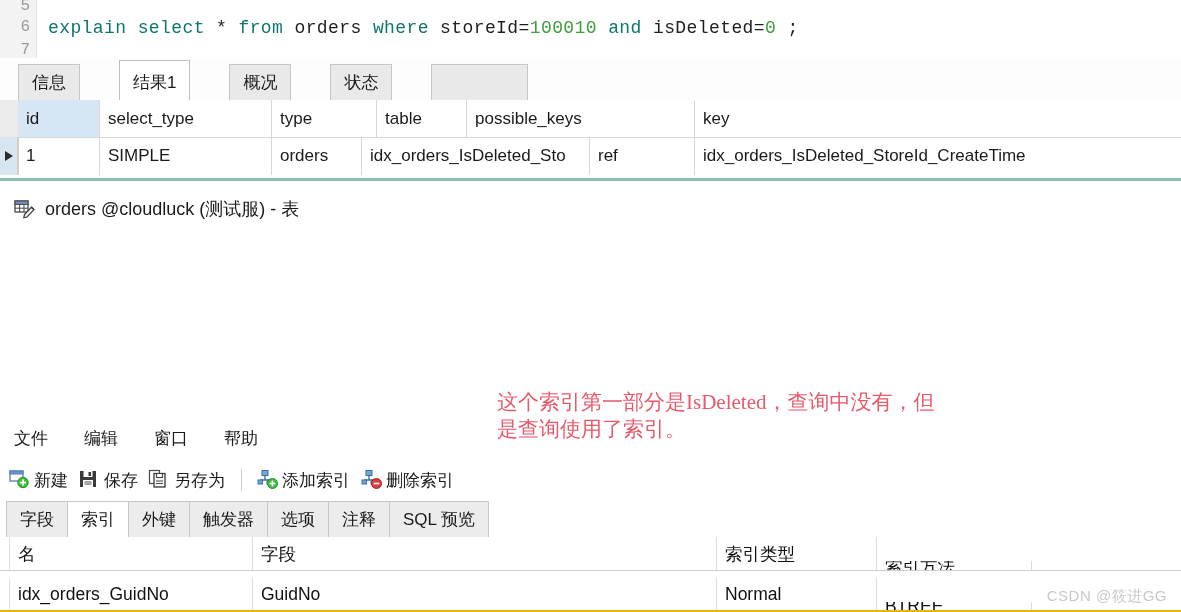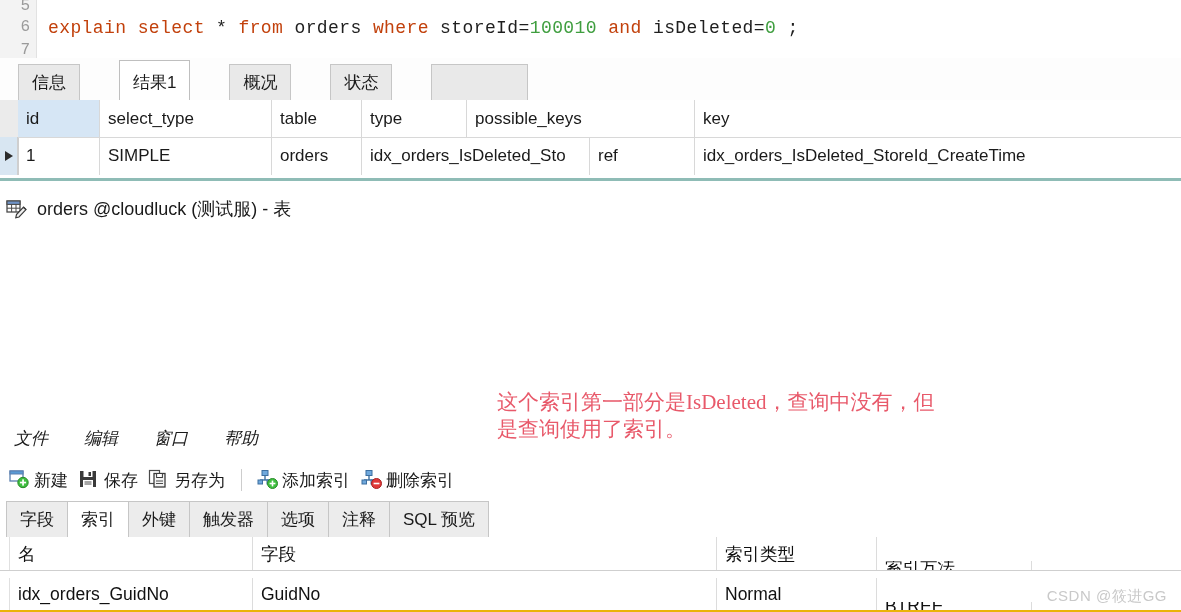--- a/index.html
+++ b/index.html
@@ -39,21 +39,21 @@
     color: #9a9a9a;
   }
   .code-line {
     position: absolute;
     left: 48px;
     font-family: "Liberation Mono", "DejaVu Sans Mono", monospace;
     font-size: 18px;
     white-space: pre;
     letter-spacing: 0.4px;
   }
-  .kw { color: #c2410c; }
+  .kw { color: #0f766e; }
   .id { color: #1f1f1f; }
   .num { color: #3f9e3f; }
   .punct { color: #1f1f1f; }
 
   
   #result-tabs {
     position: absolute;
     left: 0; top: 58px;
     width: 1181px; height: 42px;
     background: #fdfdfd;
@@ -160,21 +160,21 @@
     left: 0; top: 181px;
     width: 1181px; height: 431px;
     background: #ffffff;
   }
   #designer-titlebar {
     position: absolute;
     left: 0; top: 12px;
     height: 32px;
     display: flex;
     align-items: center;
-    padding-left: 6px;
+    padding-left: 14px;
   }
   .win-icon {
     width: 22px; height: 20px;
     margin-right: 9px;
     position: relative;
   }
   #designer-title {
     font-size: 18px;
     color: #1a1a1a;
     white-space: nowrap;
@@ -199,21 +199,20 @@
     width: 1181px; height: 30px;
     display: flex;
     align-items: center;
     padding-left: 14px;
   }
   .menu-item {
     font-size: 17px;
     color: #1a1a1a;
     margin-right: 36px;
     cursor: default;
-    font-style: italic;
   }
 
   
   #toolbar {
     position: absolute;
     left: 0; top: 282px;
     width: 1181px; height: 34px;
     display: flex;
     align-items: center;
     padding-left: 8px;
@@ -342,22 +341,22 @@
       <div class="tab">状态</div>
       <div class="tabstrip-fill"></div>
     </div>
 </div>
 
 <div id="explain-grid">
   <div class="eg-corner"></div>
   <div class="eg-headrow" id="eg-headrow">
       <div class="eg-cell" style="flex: 0 0 82px;">id</div>
       <div class="eg-cell" style="flex: 0 0 172px;">select_type</div>
+      <div class="eg-cell" style="flex: 0 0 105px;">type</div>
       <div class="eg-cell" style="flex: 0 0 90px;">table</div>
-      <div class="eg-cell" style="flex: 0 0 105px;">type</div>
       <div class="eg-cell" style="flex: 0 0 228px; text-align: center;">possible_keys</div>
       <div class="eg-cell" style="flex: 0 0 500px;">key</div>
     </div>
   <div class="eg-datarow" id="eg-datarow">
       <div class="eg-rowmark">
         <div class="eg-arrow"></div>
       </div>
       <div class="eg-cell" style="flex: 0 0 82px;">1</div>
       <div class="eg-cell" style="flex: 0 0 172px;">SIMPLE</div>
       <div class="eg-cell" style="flex: 0 0 90px;">orders</div>

